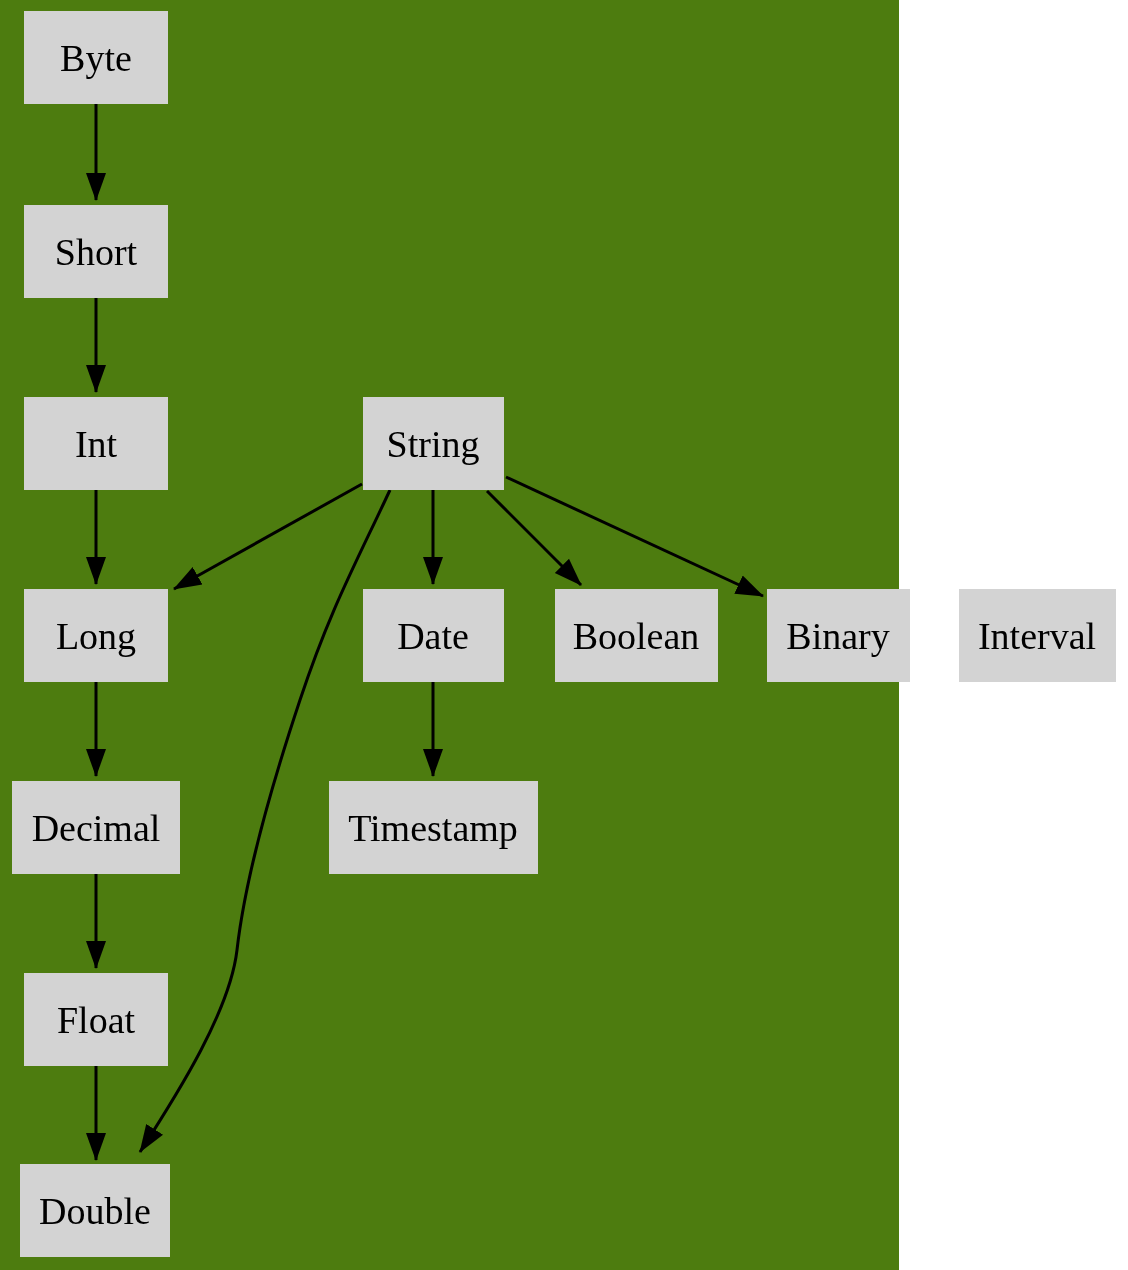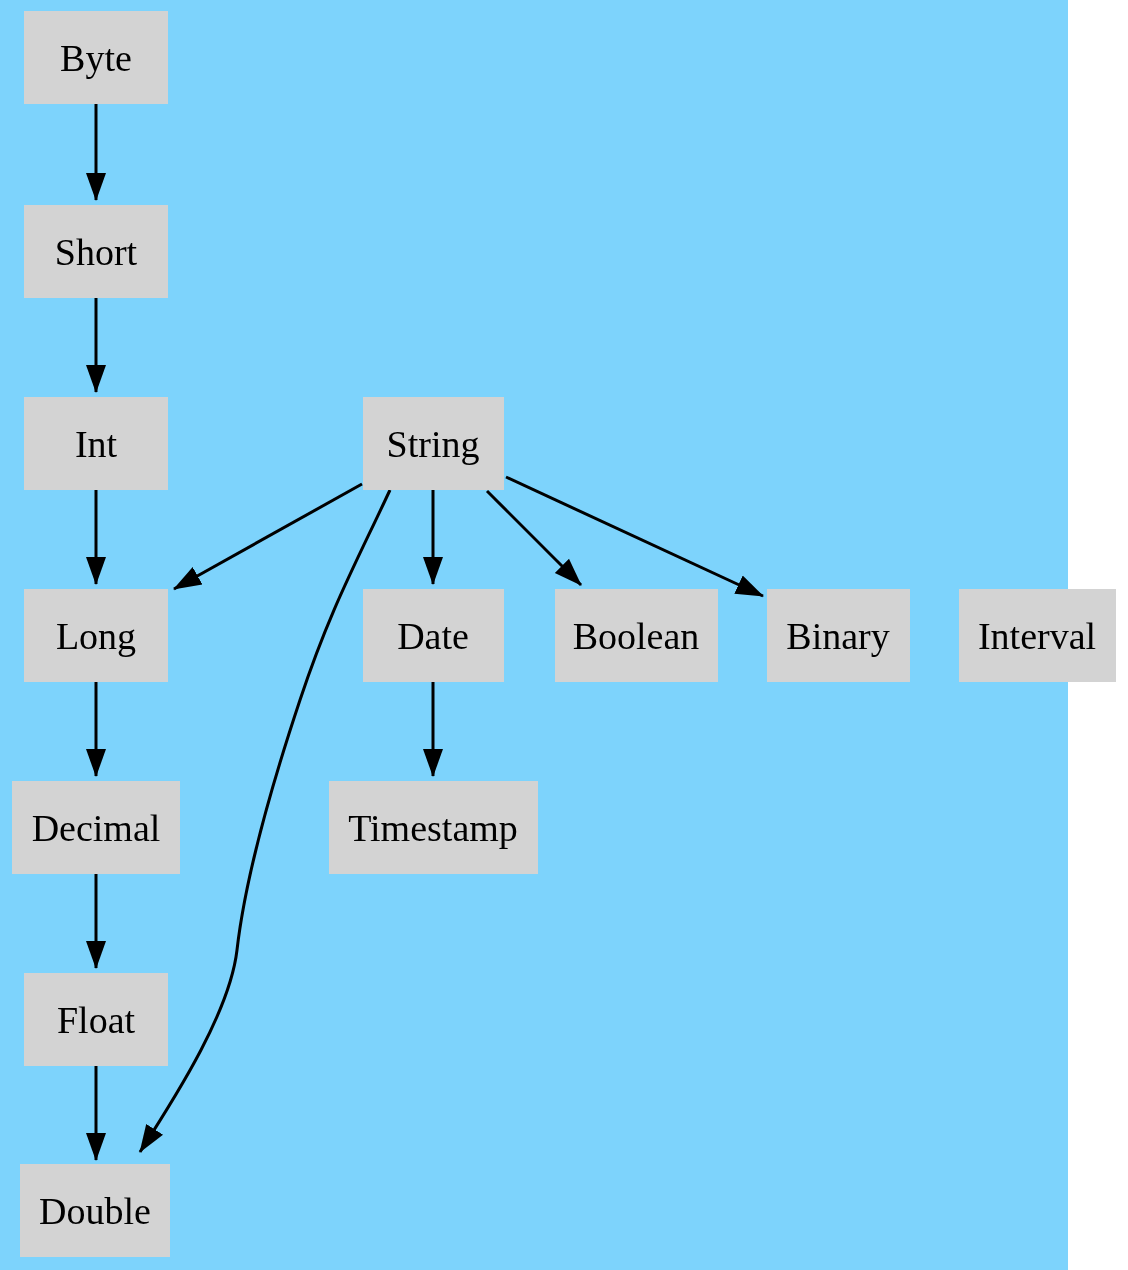--- a/index.html
+++ b/index.html
@@ -5,23 +5,23 @@
   html, body {
     margin: 0;
     padding: 0;
     background: #ffffff;
     width: 1128px;
     height: 1270px;
     overflow: hidden;
   }
   .canvas {
     position: relative;
-    width: 1068px;
+    width: 899px;
     height: 1270px;
-    background: #7dd3fc;
+    background: #4d7c0f;
   }
   svg {
     display: block;
   }
   .edge {
     fill: none;
     stroke: #000000;
     stroke-width: 3;
   }
   .node-box {

